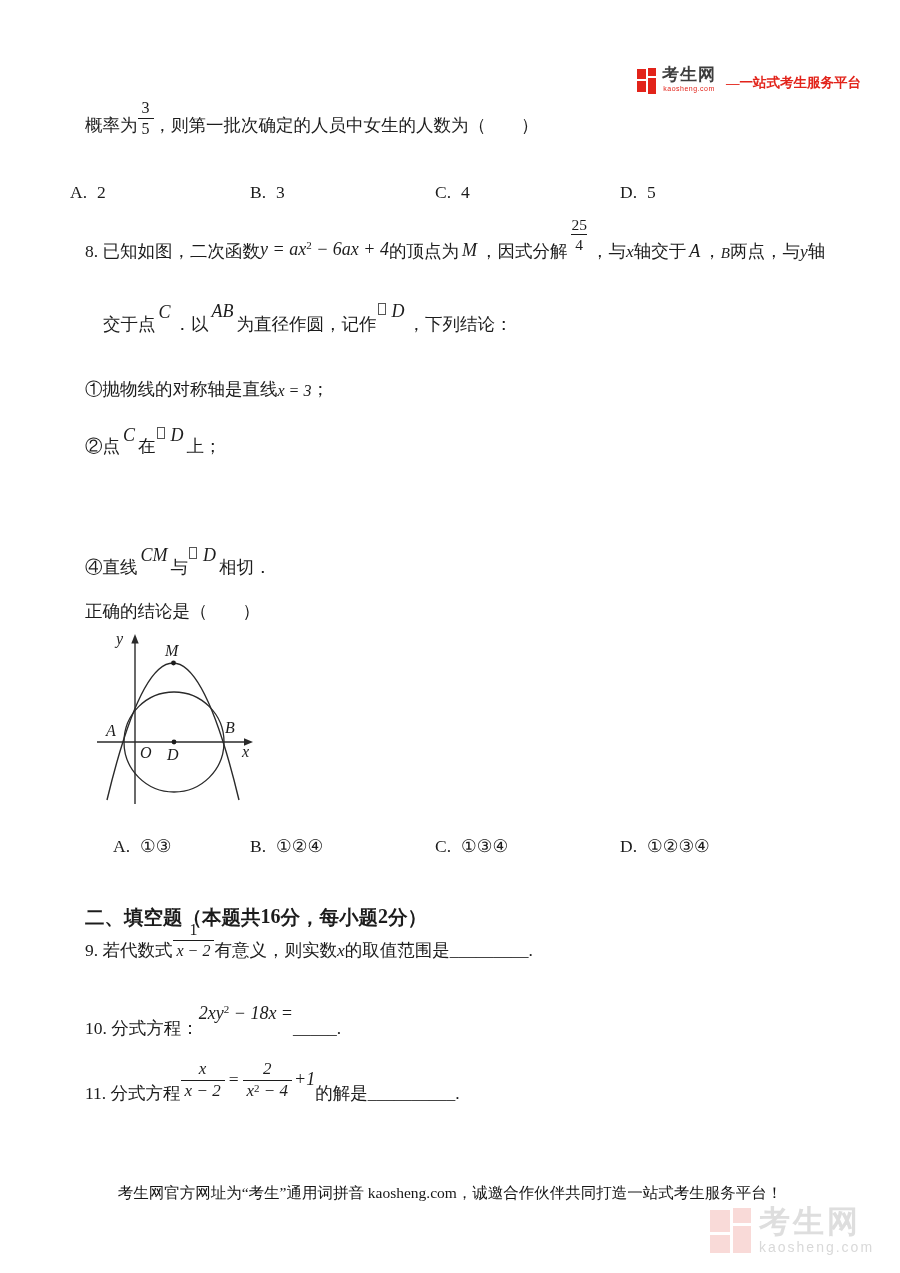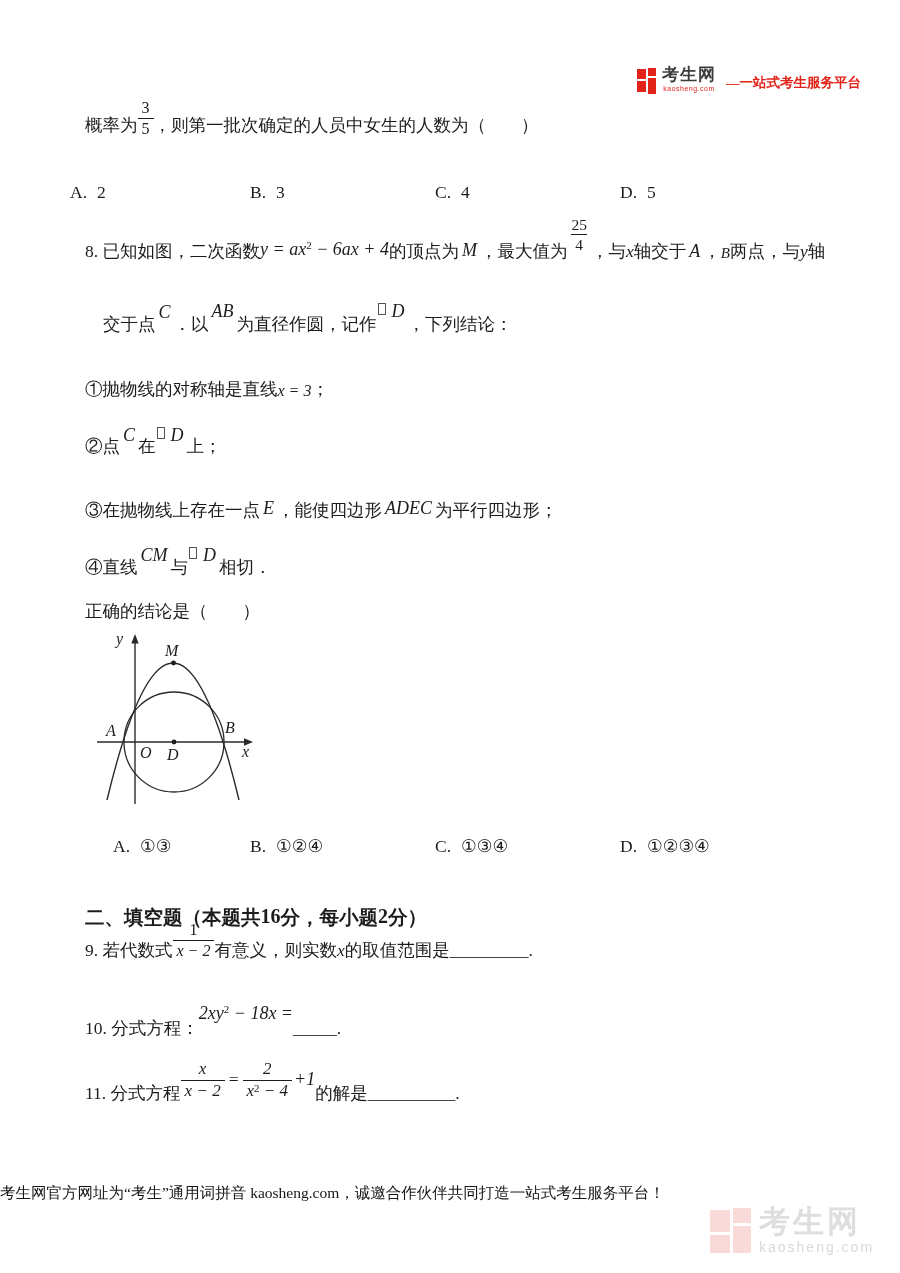--- a/index.html
+++ b/index.html
@@ -31,21 +31,21 @@
   .logo-icon i { position:absolute; background:#e2231a; }
   .logo-icon .b1 { left:0; top:1px; width:9px; height:10px; }
   .logo-icon .b2 { left:0; top:13px; width:9px; height:11px; }
   .logo-icon .b3 { left:11px; top:0; width:8px; height:8px; }
   .logo-icon .b4 { left:11px; top:10px; width:8px; height:16px; }
   .logo-text { margin-left:4px; display:flex; flex-direction:column; align-items:center; }
   .logo-brand { font-family:"Liberation Sans","DejaVu Sans",sans-serif; font-weight:700; font-size:17px; color:#3d3d3d; letter-spacing:1px; line-height:1.1; margin-top:4px; }
   .logo-domain { font-family:"Liberation Sans","DejaVu Sans",sans-serif; font-size:7px; color:#e2231a; letter-spacing:0.5px; }
   .logo-tagline { font-family:Liberation Serif, serif; font-weight:700; font-size:13.5px; color:#e2231a; margin:12px 0 0 10px; }
   
-  .footer { position:absolute; top:1183px; left:0; width:900px; text-align:left; font-size:15.5px; color:#161616; }
+  .footer { position:absolute; top:1183px; left:0; width:900px; text-align:center; font-size:15.5px; color:#161616; }
   
   .wm { position:absolute; top:1206px; left:710px; display:flex; align-items:flex-start; }
   .wm-icon { position:relative; width:43px; height:48px; }
   .wm-icon i { position:absolute; background:#f9dad8; }
   .wm-icon .b1 { left:0; top:4px; width:20px; height:22px; }
   .wm-icon .b2 { left:0; top:29px; width:20px; height:18px; }
   .wm-icon .b3 { left:23px; top:2px; width:18px; height:15px; }
   .wm-icon .b4 { left:23px; top:20px; width:18px; height:27px; }
   .wm-text { margin-left:6px; display:flex; flex-direction:column; }
   .wm-brand { font-family:"Liberation Sans","DejaVu Sans",sans-serif; font-weight:700; font-size:31px; color:#dedede; letter-spacing:3px; line-height:1; }
@@ -86,21 +86,21 @@
     <span class="opt" style="left:365px;"><span class="olabel">C.</span><span>4</span></span>
     <span class="opt" style="left:550px;"><span class="olabel">D.</span><span>5</span></span>
   </div>
 
   <div class="line" style="top:216px; left:85px;">
     <span>8.</span>
     <span> 已知如图，二次函数</span>
     <span class="math" style="margin-bottom:3px; font-size:18px;"><span>y = ax</span><span class="sup">2</span><span> − 6ax + 4</span></span>
     <span>的顶点为</span>
     <span class="mvar" style="margin-bottom:2px;">M</span>
-    <span>，最大值为</span>
+    <span>，因式分解</span>
     <span class="frac" style="margin-bottom:10px; font-size:15.5px;">
       <span class="num">25</span>
       <span class="den">4</span>
     </span>
     <span>，与</span>
     <span class="math">x</span>
     <span>轴交于</span>
     <span class="mvar" style="margin-bottom:1px;">A</span>
     <span>，</span>
     <span class="math" style="font-size:15px;">B</span>
@@ -126,27 +126,20 @@
   </div>
 
   <div class="line" style="top:424px; left:85px;align-items:flex-end;">
     <span>②点</span>
     <span class="mvar" style="margin-bottom:11px;">C</span>
     <span>在</span>
     <span style="margin-bottom:11px;"><span class="tofu"></span><span class="mvar">D</span></span>
     <span>上；</span>
   </div>
 
-  <div class="line" style="top:497px; left:85px;">
-    <span>③在抛物线上存在一点</span>
-    <span class="mvar" style="margin-bottom:2px;">E</span>
-    <span>，能使四边形</span>
-    <span class="mvar" style="margin-bottom:2px;">ADEC</span>
-    <span>为平行四边形；</span>
-  </div>
 
   <div class="line" style="top:544px; left:85px;">
     <span>④直线</span>
     <span class="mvar" style="margin-bottom:12px;">CM</span>
     <span>与</span>
     <span style="margin-bottom:12px;"><span class="tofu"></span><span class="mvar">D</span></span>
     <span>相切．</span>
   </div>
 
   <div class="line" style="top:601px; left:85px;">

